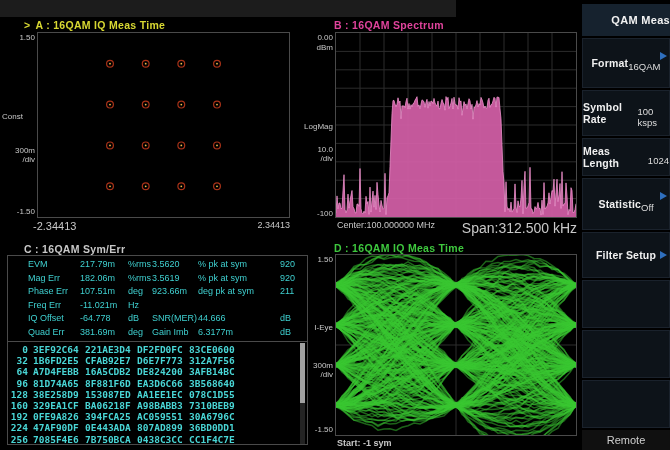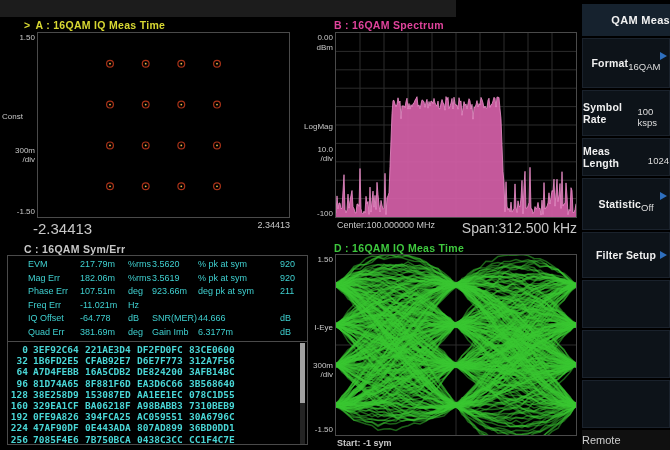--- a/index.html
+++ b/index.html
@@ -29,21 +29,21 @@
   .sidebar{position:absolute;left:582px;top:0;width:88px;height:450px;background:#000;
            display:flex;flex-direction:column;gap:2px;padding-top:4px;box-sizing:border-box;}
   .sb-head{height:32px;line-height:32px;text-align:right;background:#16222e;color:#f2f2f2;
            font-size:11px;font-weight:bold;letter-spacing:.3px;}
   .sb-btn{position:relative;background:#0d1319;border:1px solid #1a222c;box-sizing:border-box;
           display:flex;justify-content:center;align-items:center;}
   .sb-label{font-size:10.5px;font-weight:bold;color:#f0f0f0;letter-spacing:.2px;}
   .sb-value{font-size:9.5px;color:#dedede;margin-top:7px;}
   .sb-arrow{position:absolute;right:2px;width:0;height:0;border-left:7px solid #2f6fbd;
             border-top:4px solid transparent;border-bottom:4px solid transparent;}
-  .sb-foot{height:20px;line-height:20px;background:#101010;color:#cfcfcf;font-size:11px;}
+  .sb-foot{height:20px;line-height:20px;text-align:center;background:#101010;color:#cfcfcf;font-size:11px;}
   .grip{position:absolute;left:583px;top:7px;width:3px;display:flex;flex-direction:column;gap:4px;}
   .grip i{width:2px;height:2px;background:#666;border-radius:50%;}
 </style>
 </head>
 <body>
 
 <div class="screen">
   <div class="topstrip"></div>
 
   <div class="ptitle" style="left: 24px; top: 19px; color: rgb(216, 216, 50);">
@@ -83,21 +83,21 @@
         <circle cx="179.0" cy="71.6" r="0.9" fill="#f0b94a"></circle>
         <circle cx="179.0" cy="30.7" r="3.4" fill="none" stroke="#a83218" stroke-width="1.2"></circle>
         <circle cx="179.0" cy="30.7" r="0.9" fill="#f0b94a"></circle>
       </svg>
   </div>
   <div class="axlab r" style="left:4px;top:33px;width:31px;">1.50</div>
   <div class="axlab" style="left:2px;top:112px;">Const</div>
   <div class="axlab r" style="left:4px;top:146px;width:31px;">300m</div>
   <div class="axlab r" style="left:4px;top:155px;width:31px;">/div</div>
   <div class="axlab r" style="left:4px;top:207px;width:31px;">-1.50</div>
-  <div class="axlab" style="left:33px;top:220px;font-size:15px;">-2.34413</div>
+  <div class="axlab" style="left:33px;top:220px;font-size:11px;">-2.34413</div>
   <div class="axlab r" style="left:190px;top:220px;width:100px;font-size:9px;">2.34413</div>
 
   <div class="ptitle" style="left: 334px; top: 19px; color: rgb(224, 67, 156);">
     <span>B : 16QAM Spectrum</span>
   </div>
   <div class="plot" style="left:335px;top:32px;width:242px;height:186px;">
     <svg id="svg-b" viewBox="0 0 240 184" preserveAspectRatio="none">
         <line x1="24" y1="0" x2="24" y2="184" stroke="#2c2c2c" stroke-width="1"></line>
         <line x1="0" y1="18.4" x2="240" y2="18.4" stroke="#2c2c2c" stroke-width="1"></line>
         <line x1="48" y1="0" x2="48" y2="184" stroke="#2c2c2c" stroke-width="1"></line>

